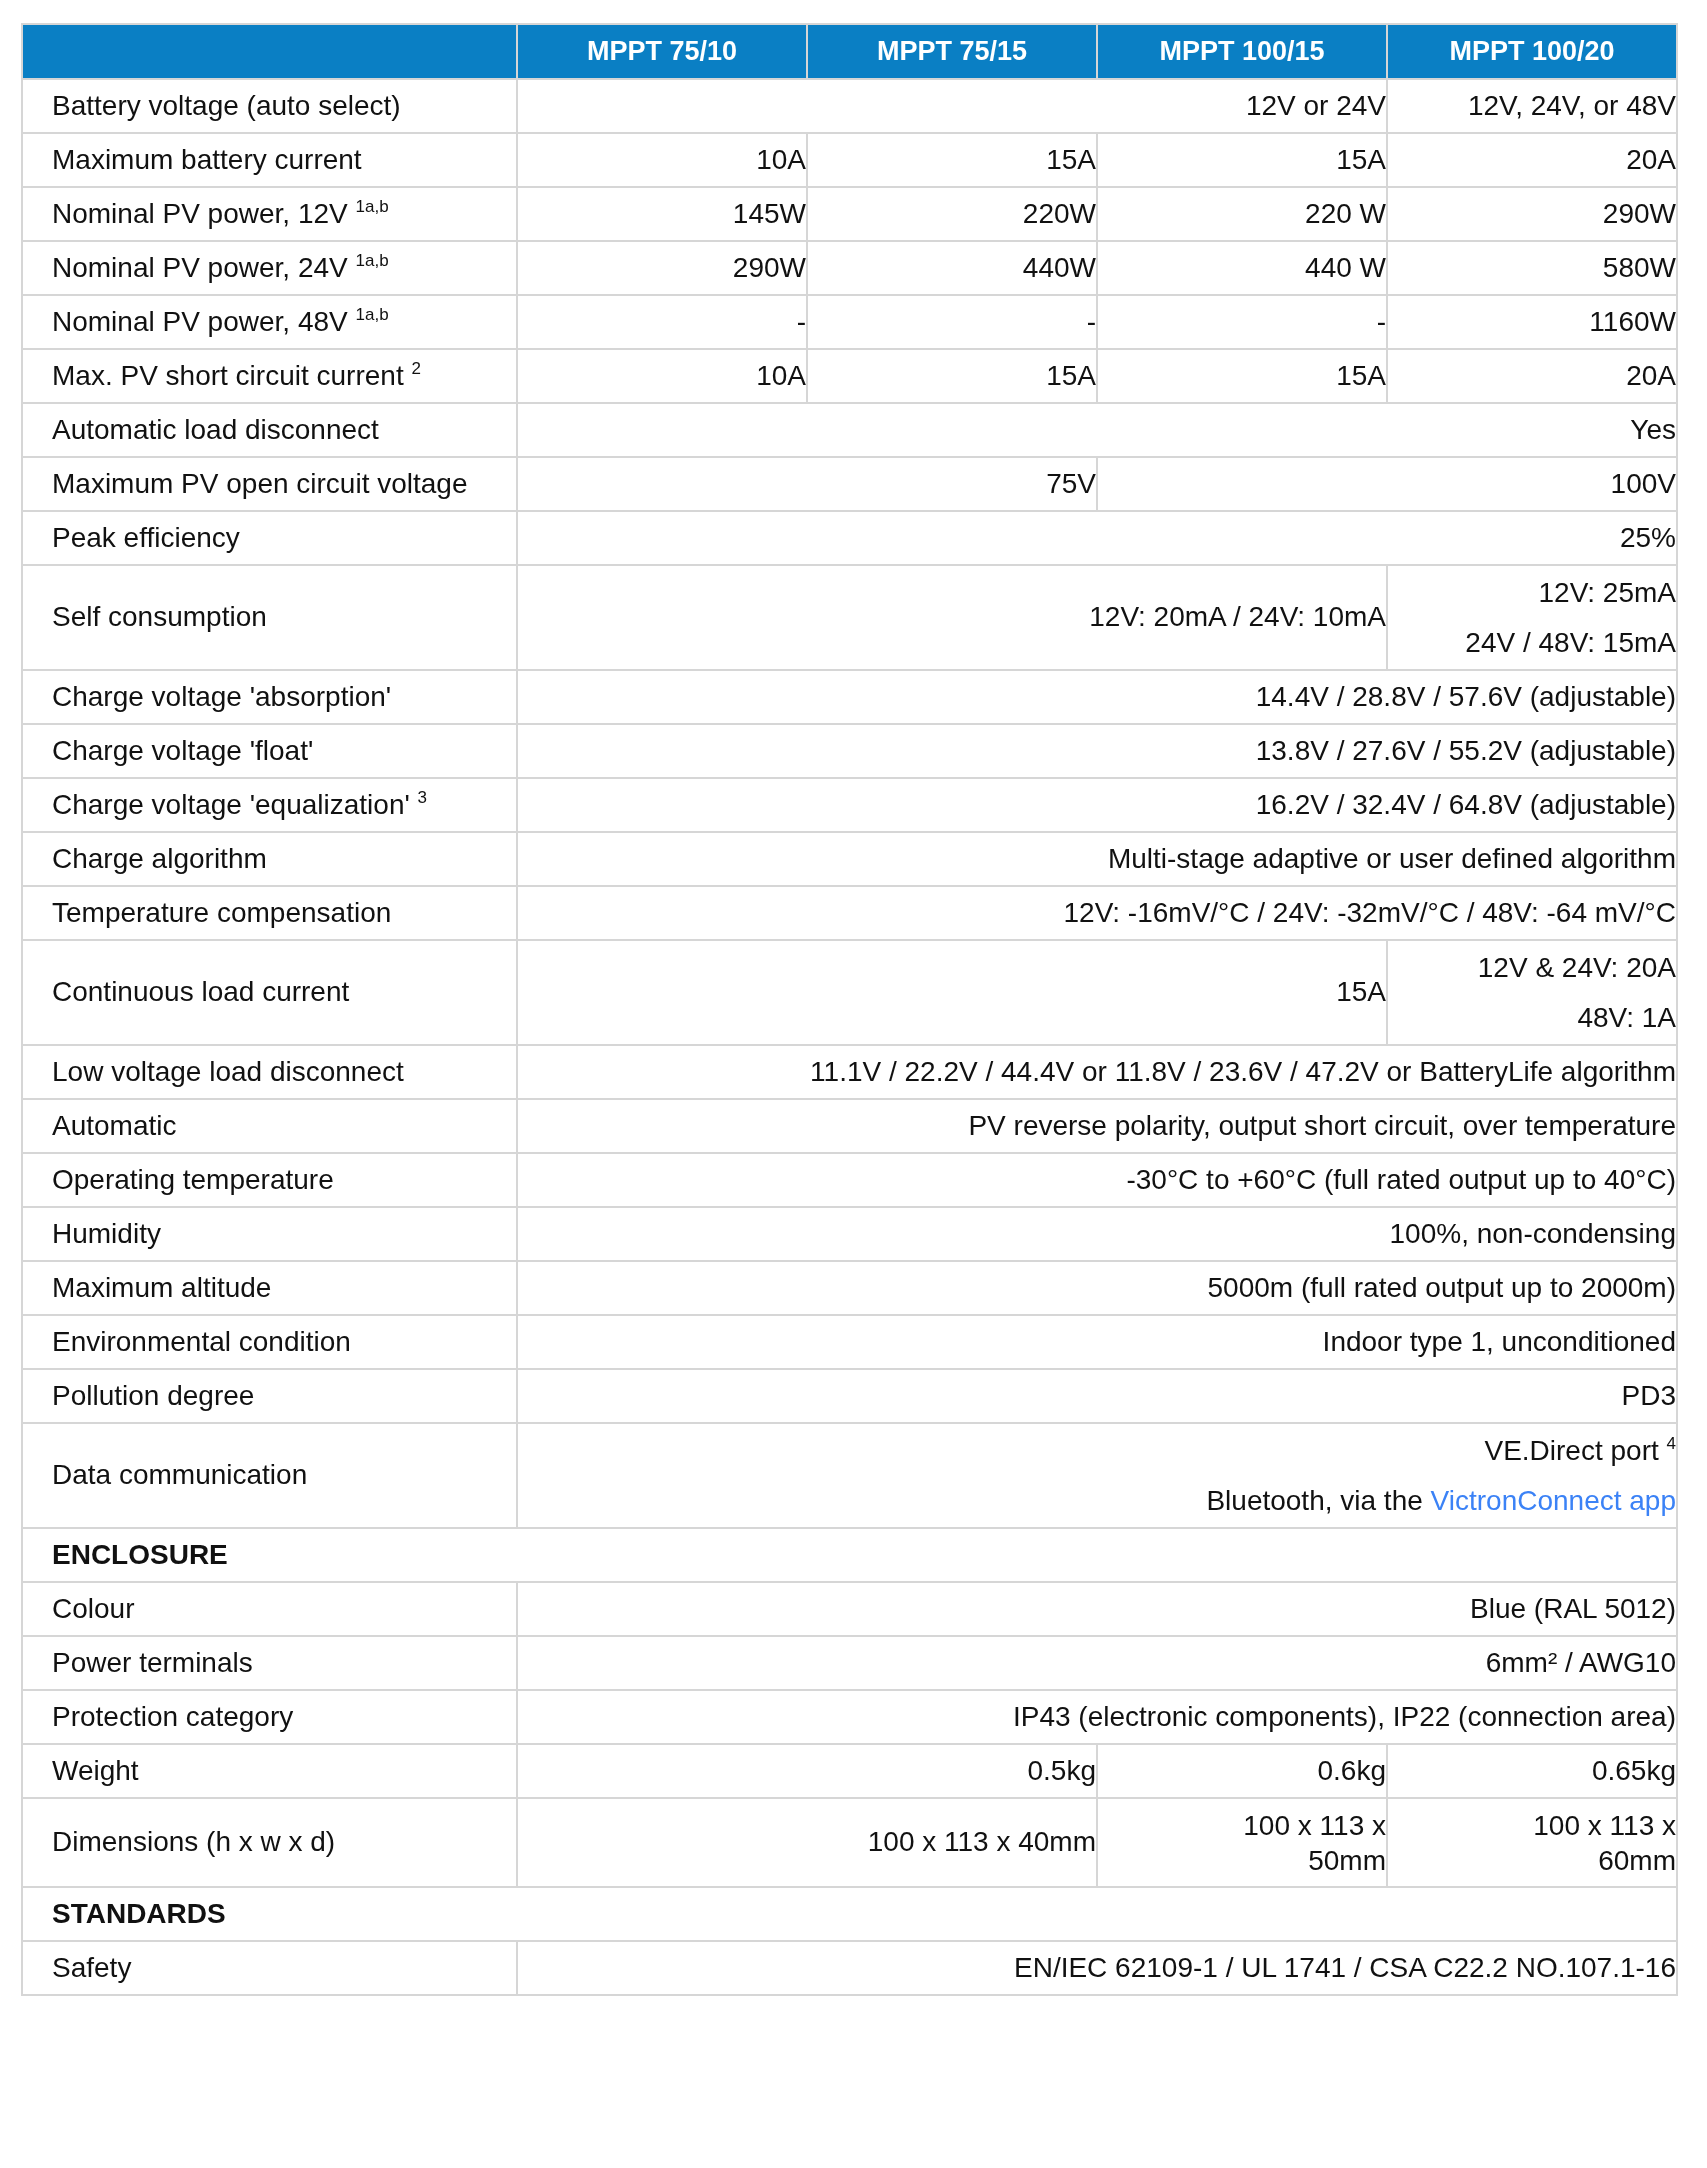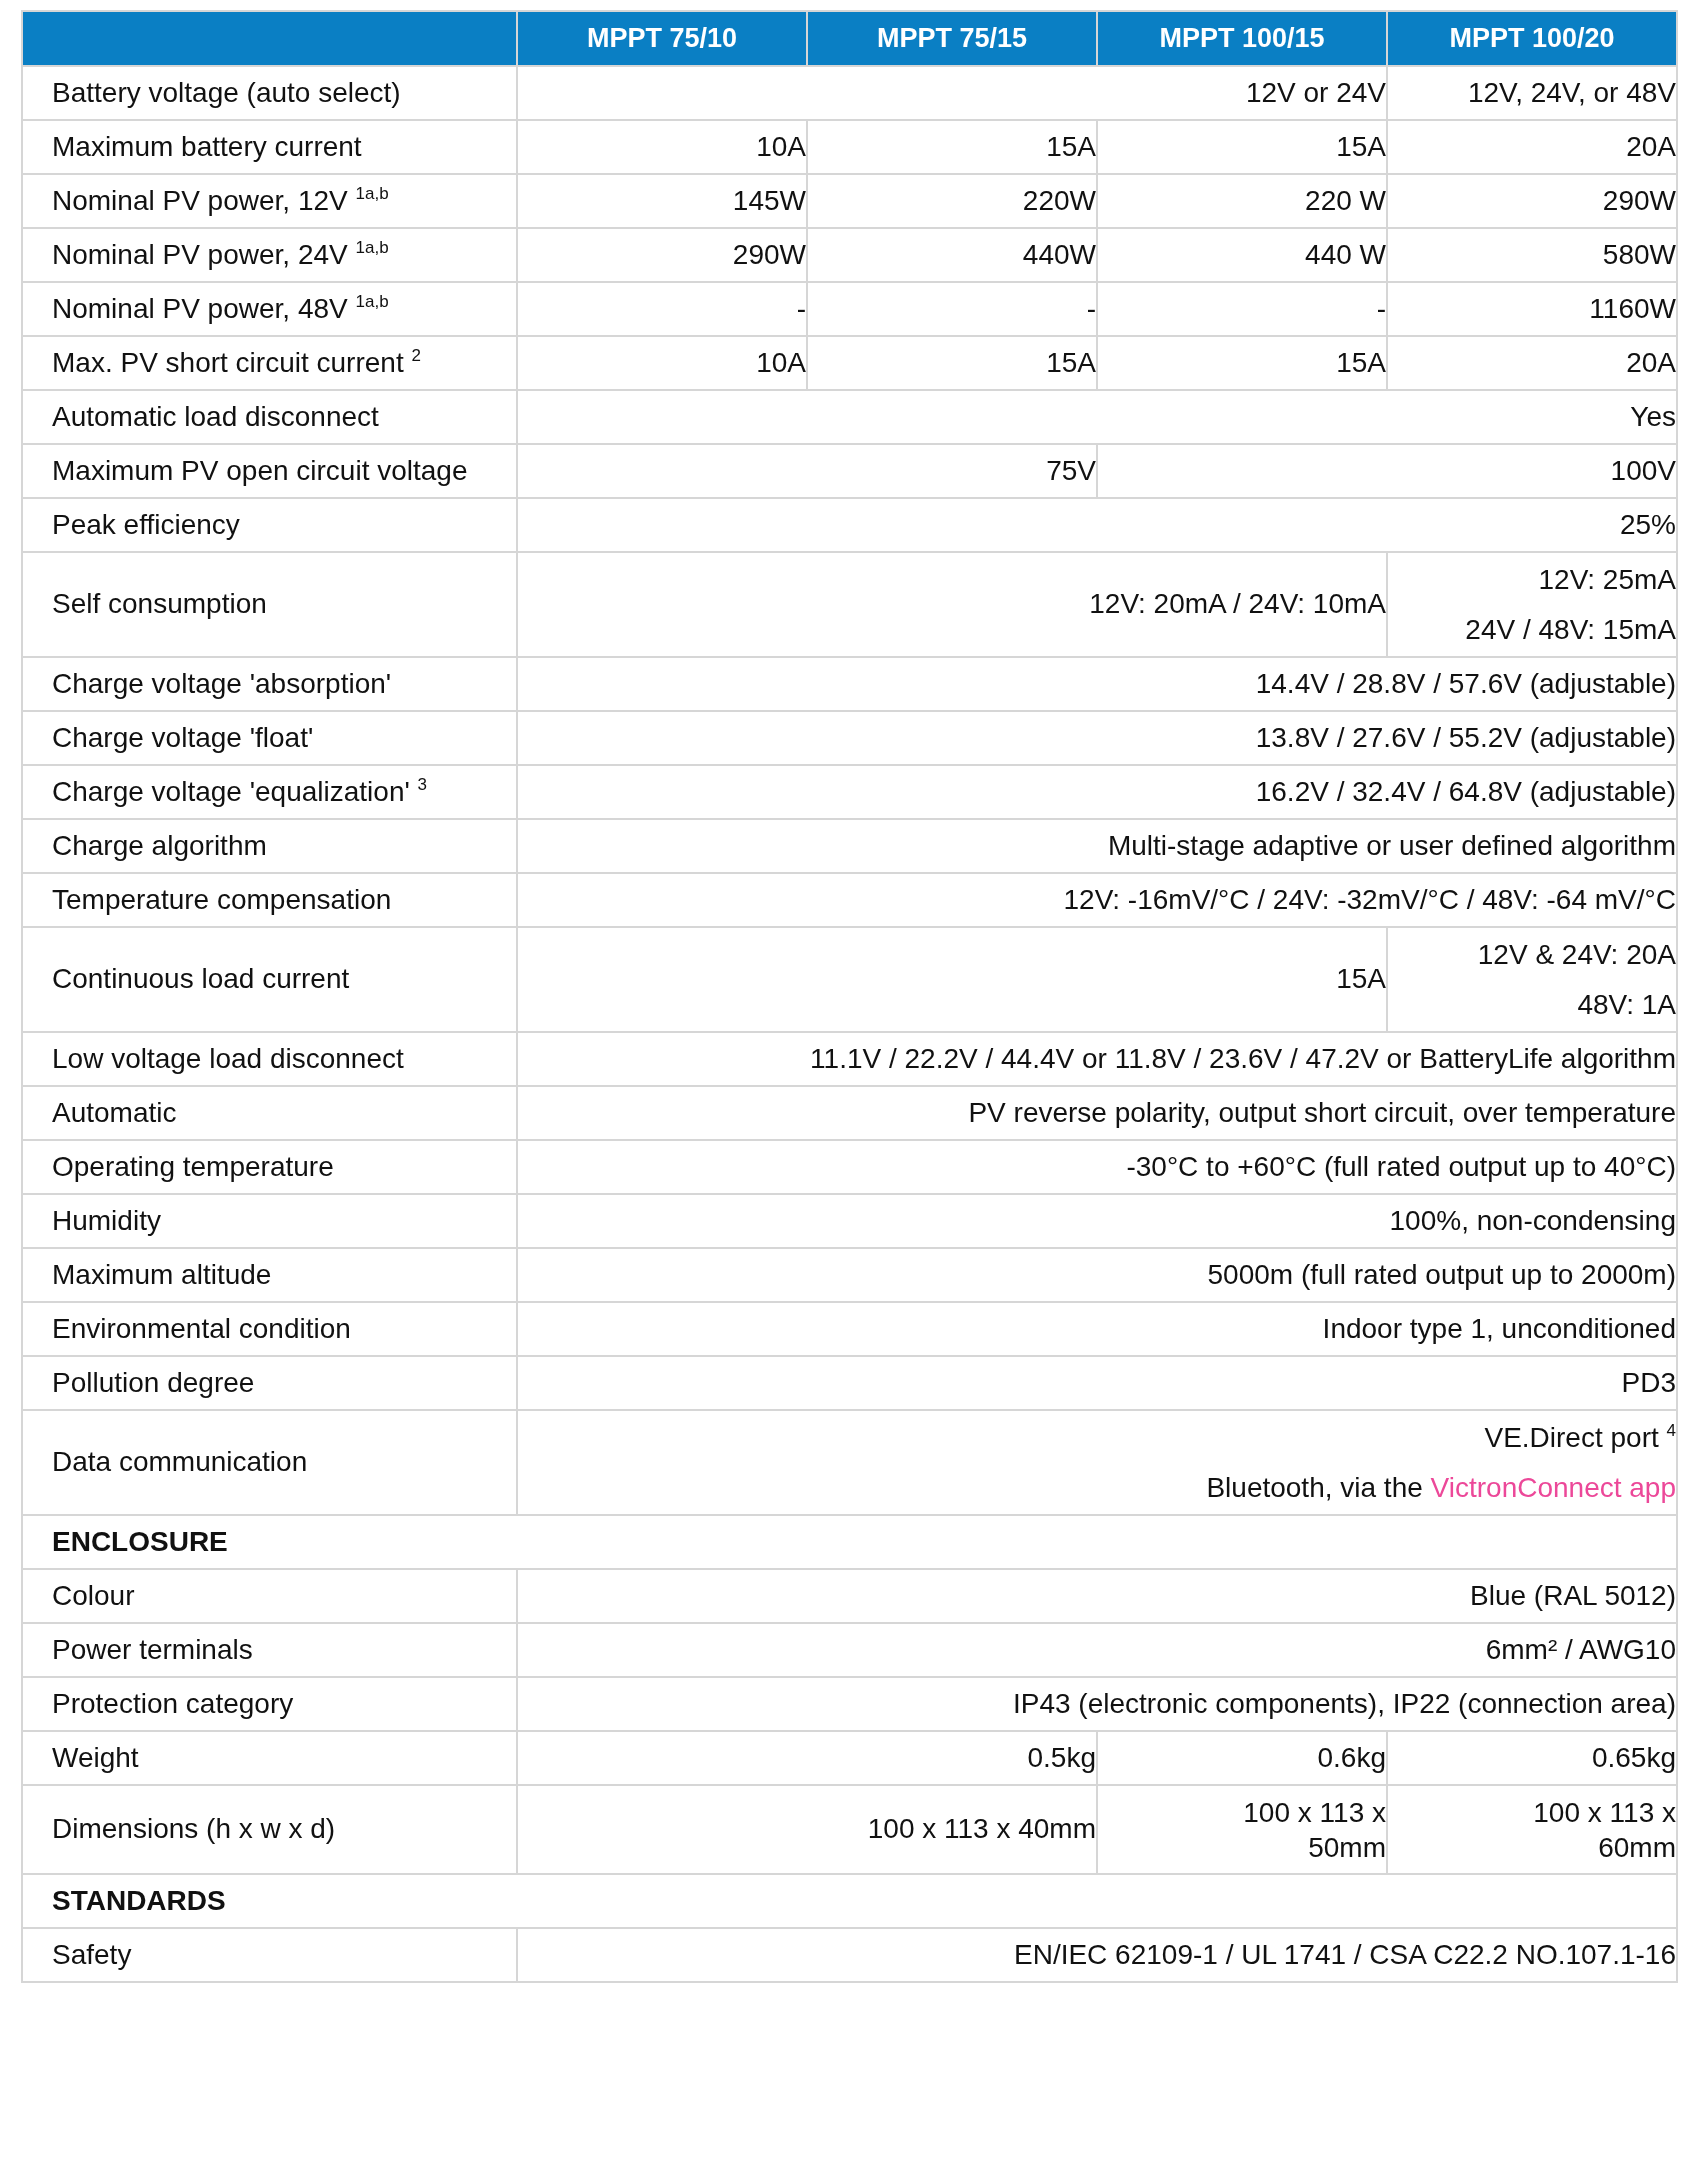--- a/index.html
+++ b/index.html
@@ -1,35 +1,35 @@
 <!DOCTYPE html>
 <html style="font-size:14px"><head>
 <meta charset="utf-8">
 <style>
   html, body { margin: 0; padding: 0; background: #ffffff; }
   body { width: 1708px; height: 2169px; position: relative; overflow: hidden;
          font-family: "Liberation Sans", sans-serif; color: #111111; }
-  table.spec { position: absolute; left: 21px; top: 10px; width: 1655px;
+  table.spec { position: absolute; left: 21px; top: 23px; width: 1655px;
                border-collapse: collapse; table-layout: fixed; }
   table.spec col.c0 { width: 495px; }
   table.spec col.cx { width: 290px; }
   table.spec td, table.spec th { border: 2.6px solid #d6d6d6; padding: 0; font-size: 28px;
                line-height: 1.15; }
   table.spec th { background: #0a7fc4; color: #ffffff; font-weight: bold; height: 53px;
                text-align: center; font-size: 27px; border-color: #d6d6d6; }
   table.spec th.blank { background: #0a7fc4; }
   table.spec tr.r1 td { height: 52px; }
   table.spec tr.r2 td { height: 103px; }
   table.spec tr.r3 td { height: 87px; }
   td.lbl { text-align: left; padding-left: 29px !important; }
   td.val { text-align: right; }
   td.sec { font-weight: bold; text-align: left; padding-left: 29px !important; }
   sup { font-size: 17px; vertical-align: 11.2px; line-height: 0; }
   .line { display: block; line-height: 50px; }
-  .link { color: #ec4899; cursor: pointer; }
+  .link { color: #3b82f6; cursor: pointer; }
 </style>
 </head>
 <body>
 
 <table class="spec">
   <colgroup>
       <col class="c0">
       <col class="cx">
       <col class="cx">
       <col class="cx">

